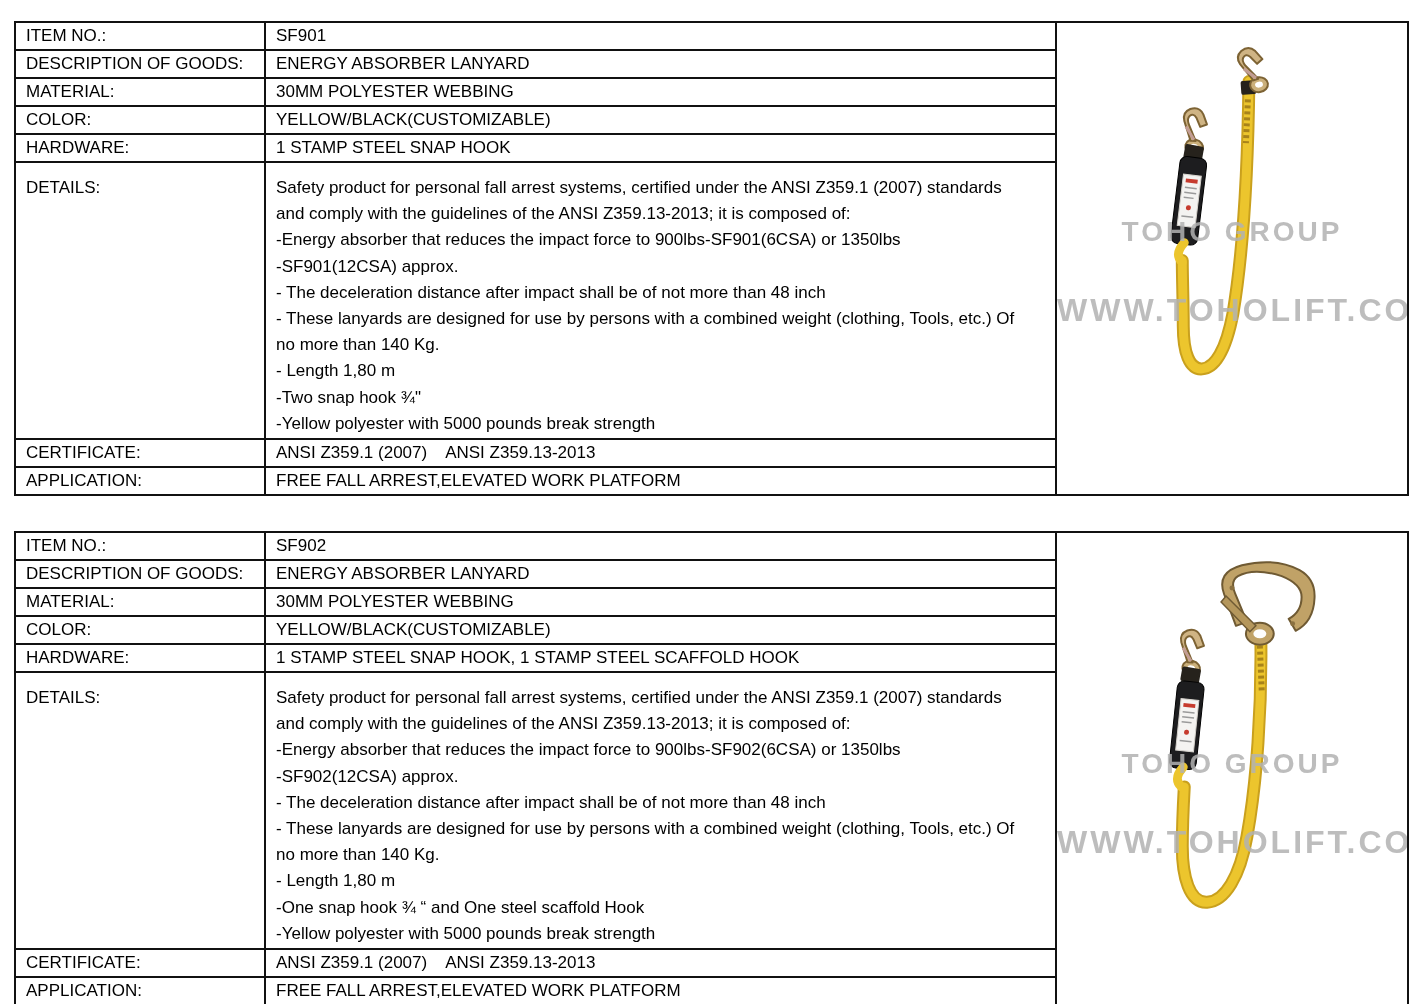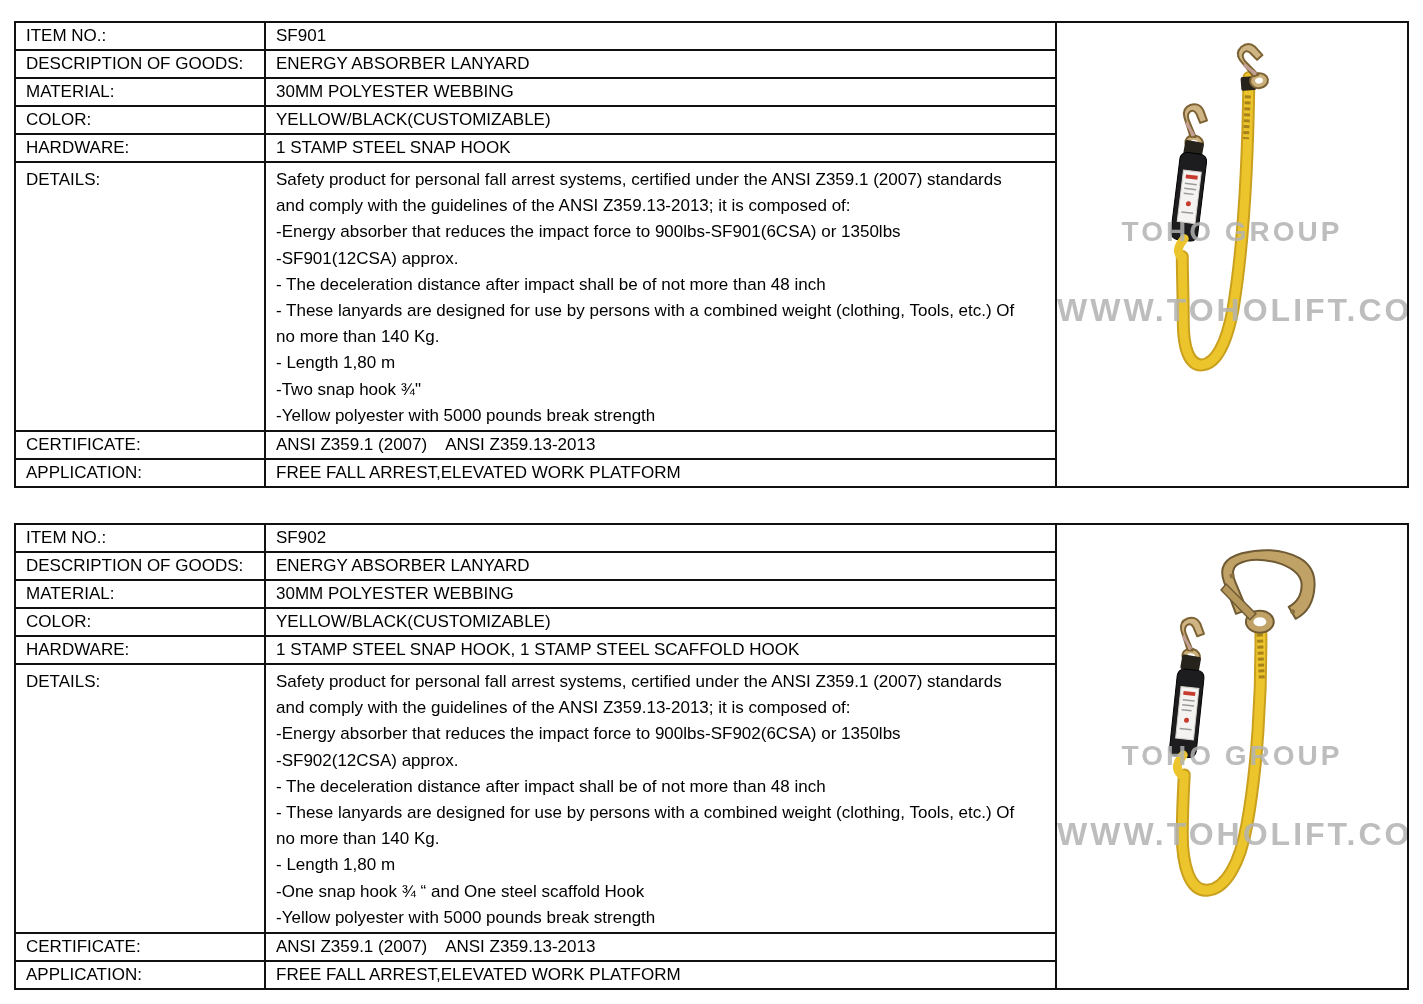--- a/index.html
+++ b/index.html
@@ -18,21 +18,21 @@
     font-size: 17px;
     line-height: 24px;
     vertical-align: middle;
     white-space: pre-wrap;
     overflow: hidden;
     padding: 1px 6px 1px 10px;
   }
   td.lbl { padding-left: 9px; }
   tr.simple { height: 20px; }
   tr.details-row { height: 266px; }
-  tr.details-row td { vertical-align: top; padding-top: 4px; line-height: 26.2px; margin-top: 28px; }
+  tr.details-row td { vertical-align: top; padding-top: 12px; line-height: 26.2px; margin-top: 28px; }
 
   td.photo {
     padding: 0;
     vertical-align: top;
     position: relative;
   }
   .photo-wrap { position: absolute; inset: 0; overflow: hidden; padding-left: 44px; }
   .photo-wrap svg { position: absolute; inset: 0; width: 100%; height: 100%; }
 
   .wm {

